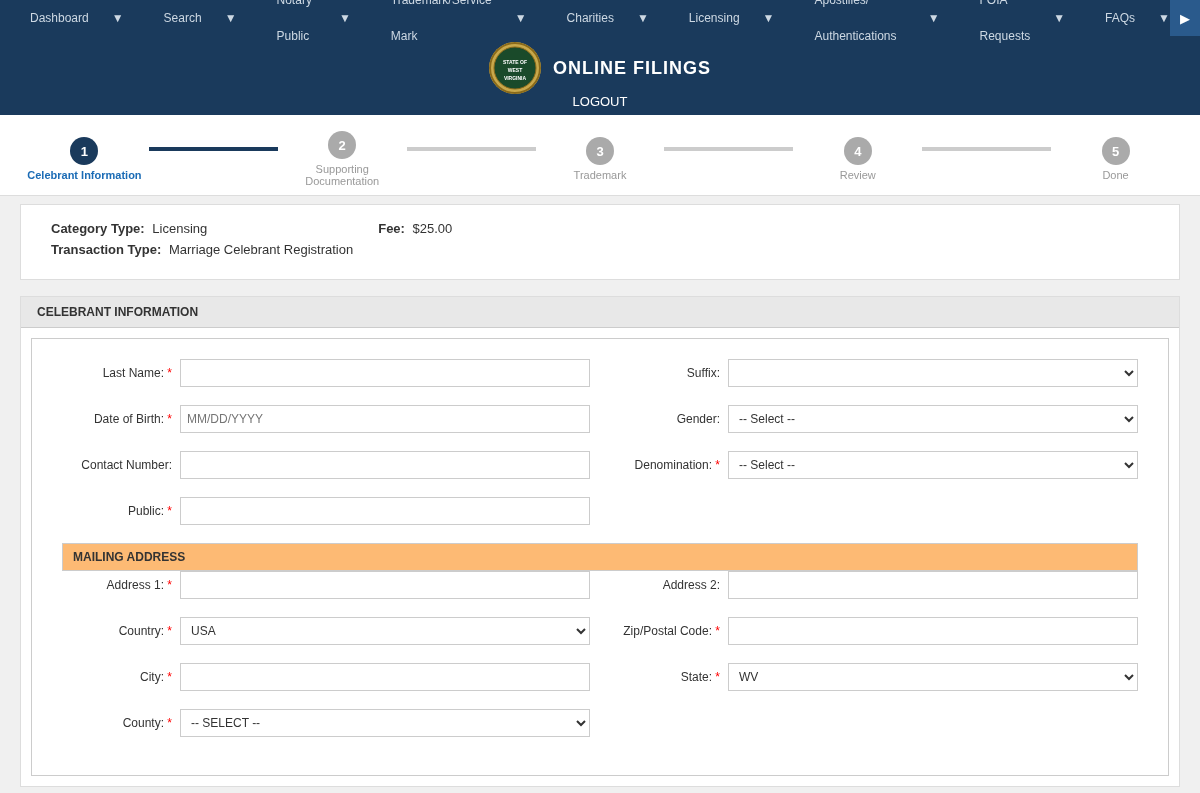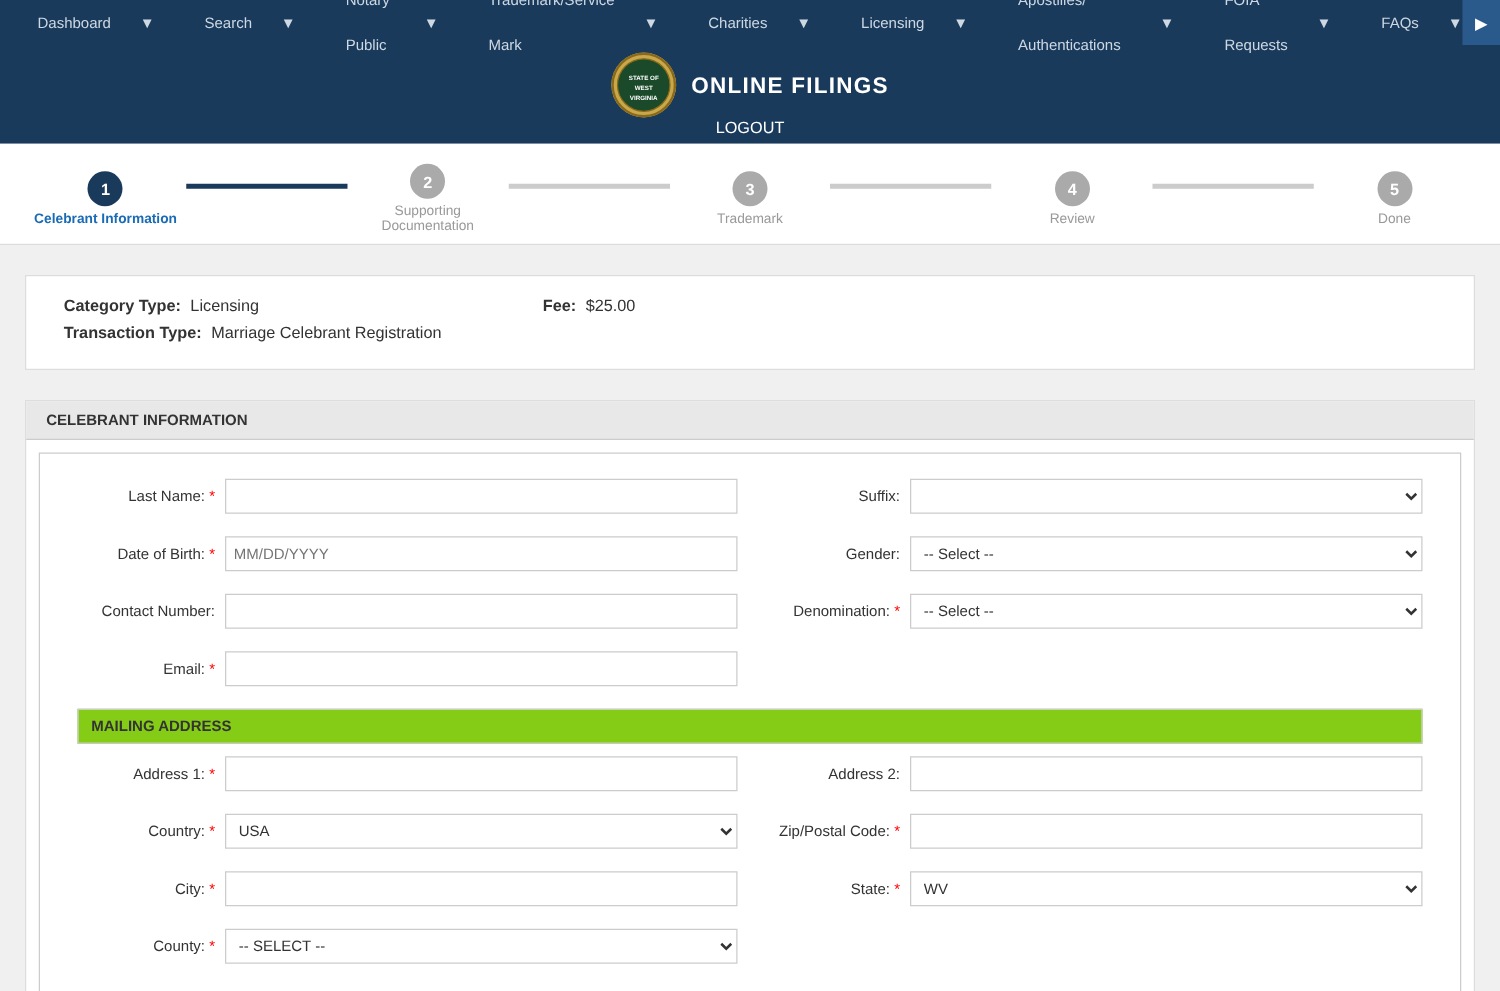--- a/index.html
+++ b/index.html
@@ -112,24 +112,24 @@
       position: relative;
       z-index: 1;
     }
     .step-line.filled { background: #1a3a5c; }
     .step-line.empty { background: #ccc; }
 
     
     .info-box {
       background: #fff;
       border: 1px solid #ddd;
-      margin: 24px 20px;
+      margin: 8px 20px;
       padding: 16px 30px;
       display: flex;
-      gap: 81px;
+      gap: 25px;
     }
     .info-row { margin-bottom: 6px; font-size: 13px; }
     .info-label { font-weight: bold; color: #333; }
     .info-value { color: #333; margin-left: 4px; }
 
     
     .form-section {
       background: #fff;
       border: 1px solid #ddd;
       margin: 16px 20px;
@@ -175,26 +175,26 @@
       height: 28px;
       border: 1px solid #ccc;
       padding: 2px 6px;
       font-size: 12px;
       color: #333;
       background: #fff;
     }
     .form-col select { appearance: auto; }
 
     .sub-section-header {
-      background: #84cc16;
+      background: #fdba74;
       padding: 6px 10px;
       font-size: 12px;
       font-weight: bold;
       color: #333;
-      margin: 10px 0;
+      margin: 0 0;
       border: 1px solid #ccc;
     }
 
     
     .logo-svg {
       width: 52px; height: 52px;
     }
   </style>
 </head>
 <body>
@@ -358,21 +358,21 @@
         </label>
         <select>
           <option value="">-- Select --</option>
         </select>
       </div>
     </div>
 
     <div class="form-row">
       <div class="form-col">
         <label>
-          <span>Email:</span>
+          <span>Public:</span>
           <span class="required">*</span>
         </label>
         <input type="text" style="">
       </div>
       <div class="form-col"></div>
     </div>
 
     <div class="sub-section-header">MAILING ADDRESS</div>
 
     <div class="form-row">

